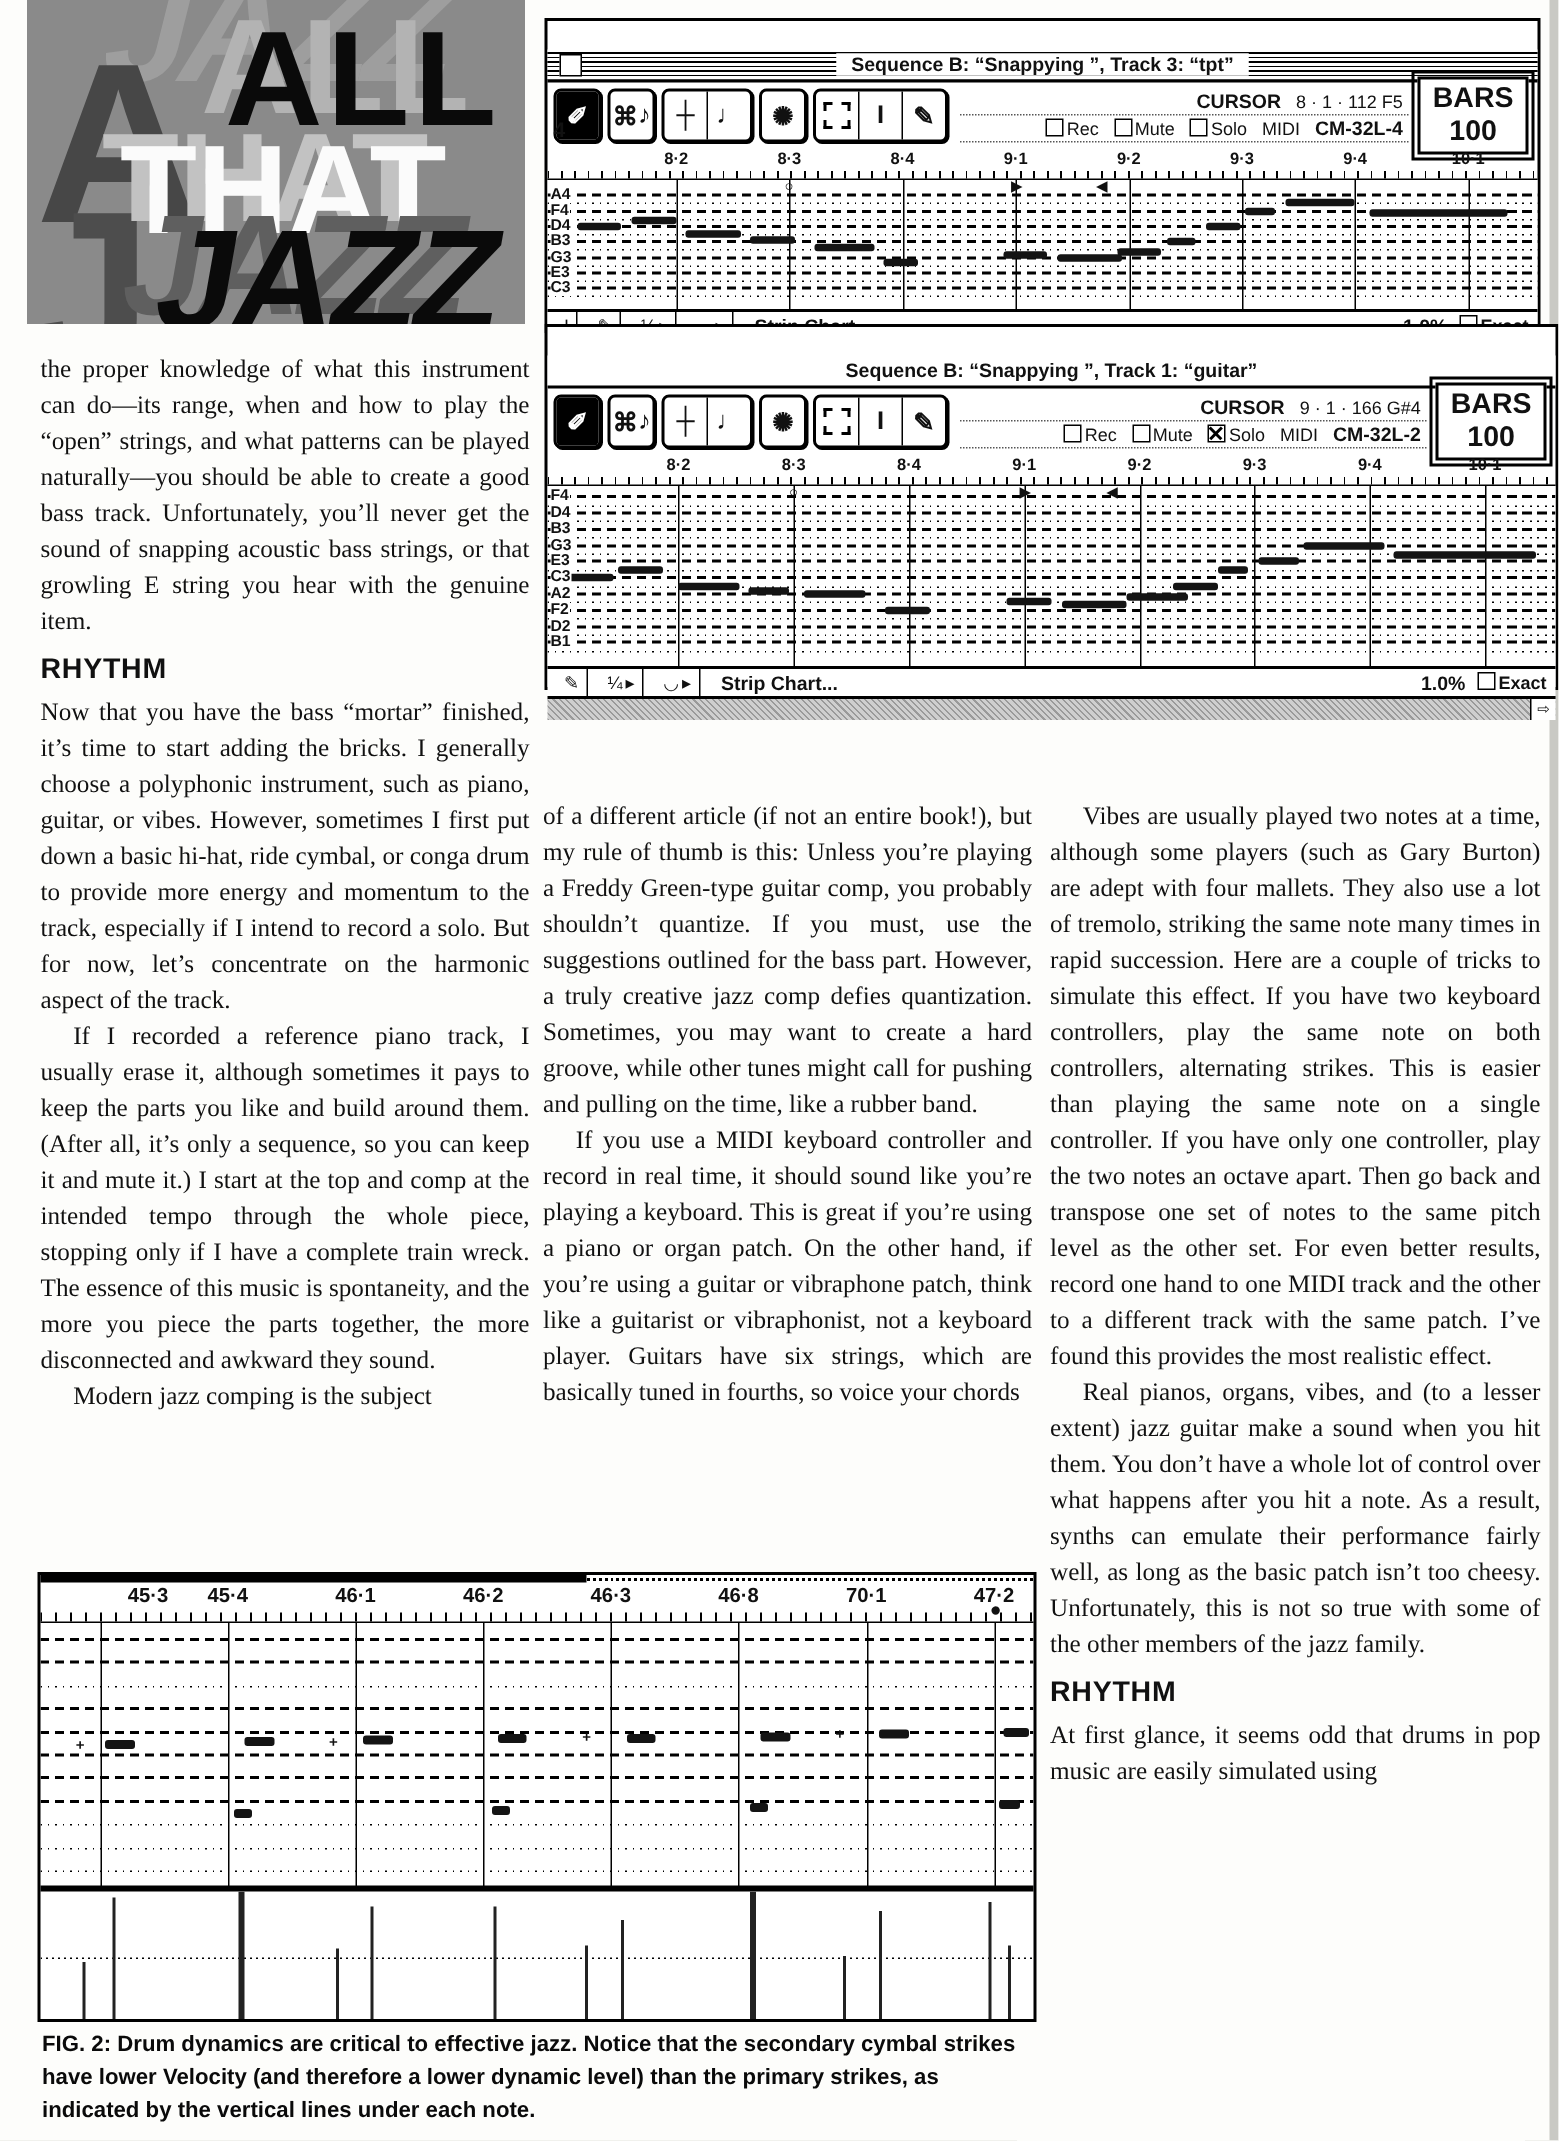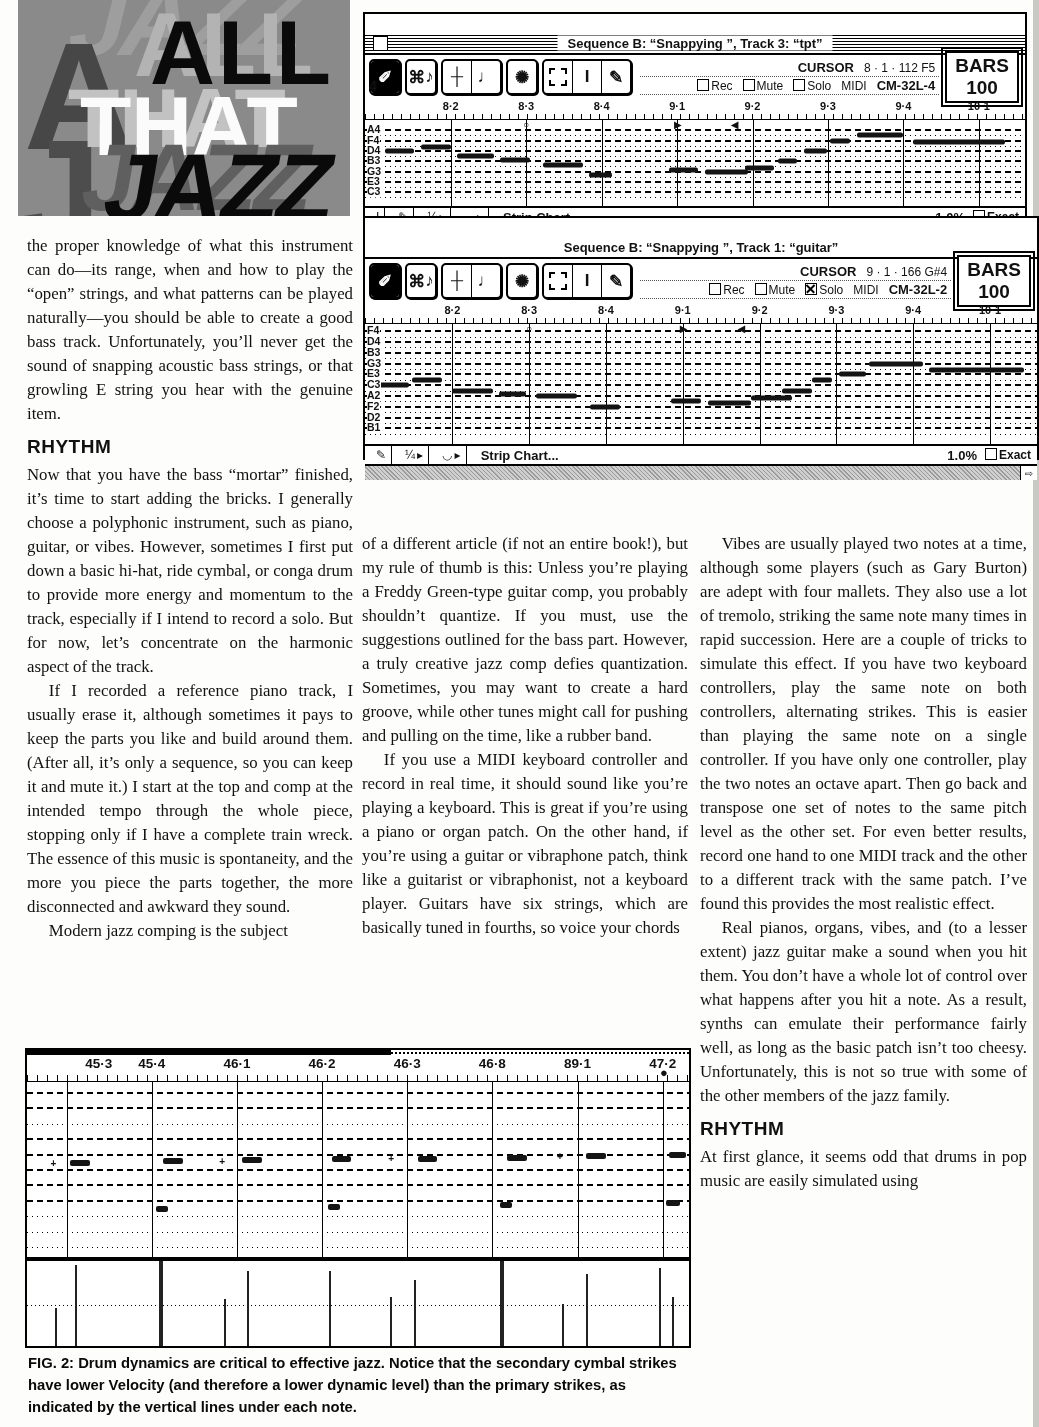--- a/index.html
+++ b/index.html
@@ -447,21 +447,21 @@
     <div class="fig2-topdots"></div>
     <div class="fig2-ruler">
       <div class="ticks"></div>
       <span class="dot-marker" style="left:96.2%;top:10px;">●</span>
     <span class="rlabel" style="left: 6%; margin-left: 32px;">45·3</span>
         <span class="rlabel" style="left: 18.86%;">45·4</span>
         <span class="rlabel" style="left: 31.72%;">46·1</span>
         <span class="rlabel" style="left: 44.58%;">46·2</span>
         <span class="rlabel" style="left: 57.44%;">46·3</span>
         <span class="rlabel" style="left: 70.3%;">46·8</span>
-        <span class="rlabel" style="left: 83.16%;">89·1</span>
+        <span class="rlabel" style="left: 83.16%;">70·1</span>
         <span class="rlabel" style="left: 96.02%;">47·2</span>
       </div>
     <div class="fig2-grid">
       <div style="position:absolute;inset:0;">
           <div class="pline" style="top: 6%;"></div>
           <div class="pline" style="top: 14.8%;"></div>
           <div class="psub" style="top: 23.6%;"></div>
           <div class="pline" style="top: 32.4%;"></div>
           <div class="pline" style="top: 41.2%;"></div>
           <div class="pline" style="top: 50%;"></div>

